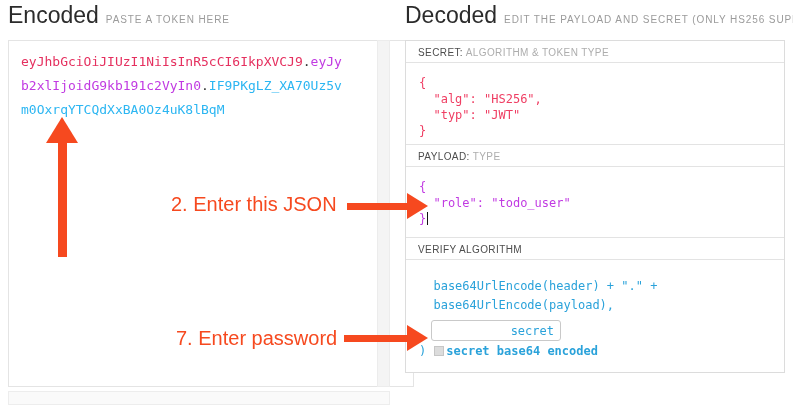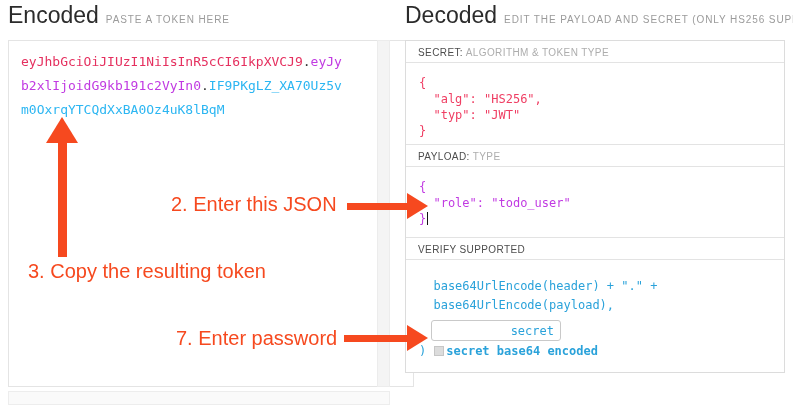--- a/index.html
+++ b/index.html
@@ -113,38 +113,37 @@
       <span class="light">TYPE</span>
     </div>
     <div class="code-block" id="payload-code">
       <div class="cl">{</div>
       <div class="cl">  "role": "todo_user"</div>
       <div class="cl">}</div>
       <div class="payload-cursor"></div>
     </div>
 
     <div class="row-label">
-      <span>VERIFY SUPPORTED</span>
+      <span>VERIFY ALGORITHM</span>
     </div>
     <div class="sig-block">
       <div class="cl">  base64UrlEncode(header) + "." +</div>
       <div class="cl">  base64UrlEncode(payload),</div>
       <input class="secret-input" type="text" value="secret" style="">
       <div class="sig-footer">
         <span class="paren">)</span>
         <span class="checkbox"></span>
         <span class="cb-label">secret base64 encoded</span>
       </div>
     </div>
 
   </div>
 
   <div class="up-head"></div>
   <div class="up-shaft"></div>
-  <div class="ann" id="step3-label">3. Copy the resulting token</div>
 
   <div class="ann" id="step2-label">2. Enter this JSON</div>
   <div class="shaft-h" id="step2-shaft"></div>
   <div class="arrow-right" id="step2-arrowhead"></div>
 
   <div class="ann" id="step1-label">7. Enter password</div>
   <div class="shaft-h" id="step1-shaft"></div>
   <div class="arrow-right" id="step1-arrowhead"></div>
 
 </div>

